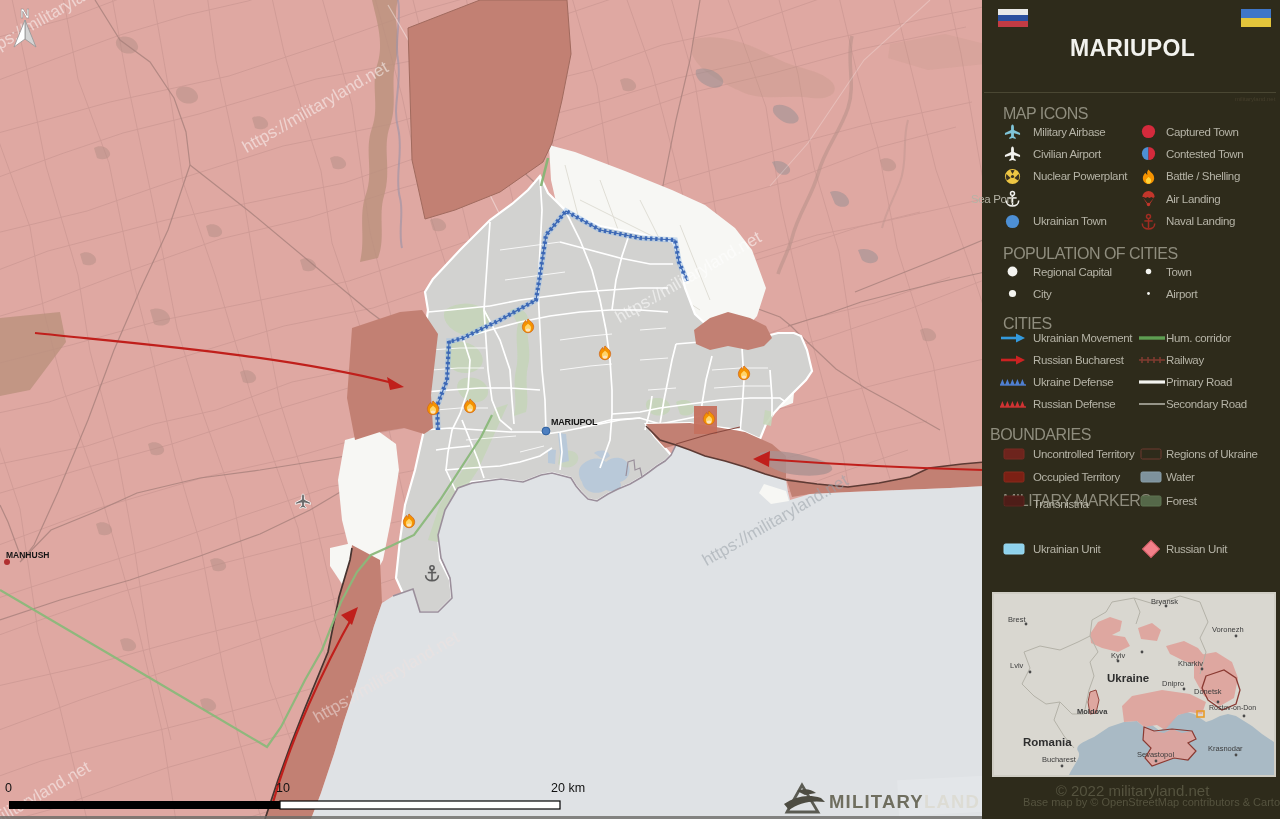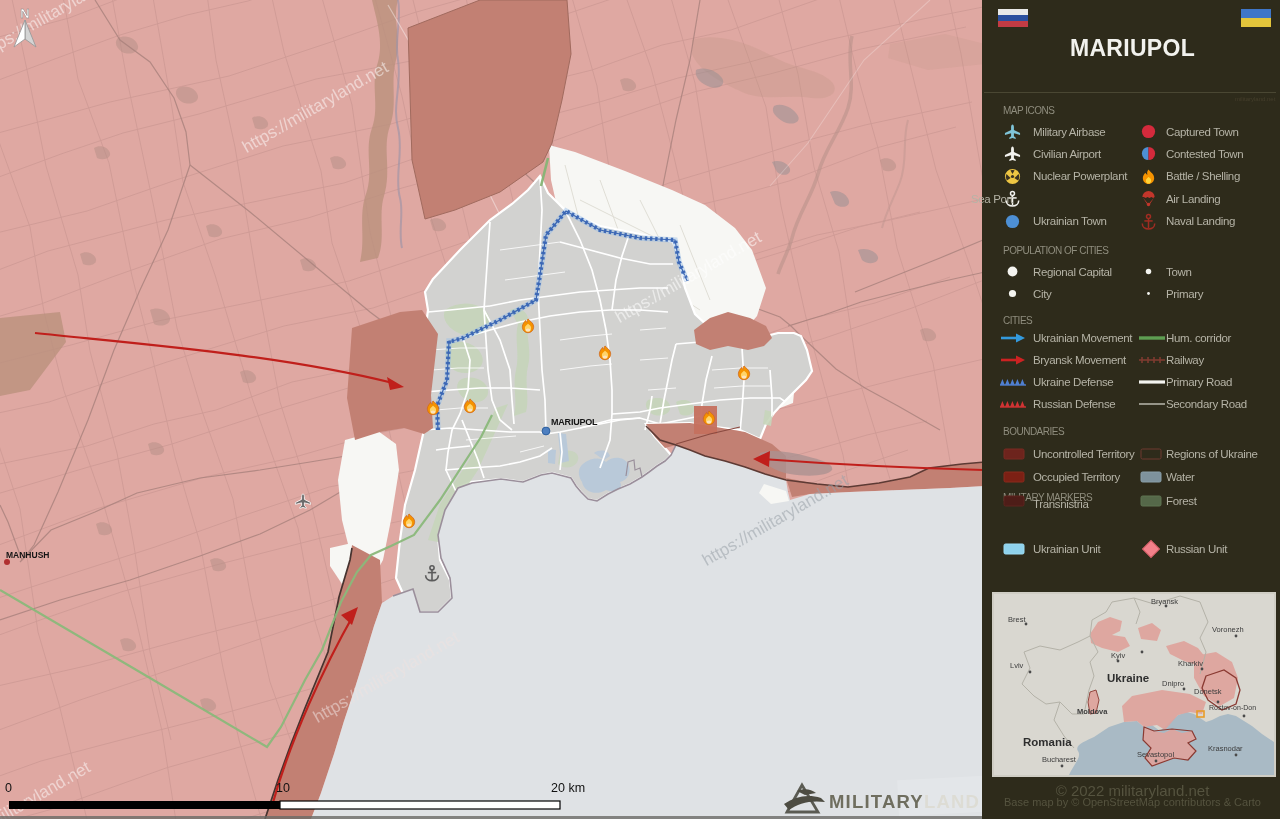--- a/index.html
+++ b/index.html
@@ -1,20 +1,20 @@
 <!DOCTYPE html>
 <html><head><meta charset="utf-8">
 <style>
 html,body{margin:0;padding:0;background:#2e2b1b;}
 #wrap{position:relative;width:1280px;height:819px;overflow:hidden;font-family:"Liberation Sans",sans-serif;}
 #mapbox{position:absolute;left:0;top:0;width:985px;height:819px;}
 #side{position:absolute;left:982px;top:0;width:298px;height:819px;background:#2e2b1b;}
 .li{position:absolute;width:26px;height:20px;display:flex;align-items:center;justify-content:center;transform:translateY(-50%);}
 .lt{position:absolute;font-size:11.5px;letter-spacing:-0.35px;color:#b5b3a6;transform:translateY(-50%);white-space:nowrap;}
-.hdr{position:absolute;font-size:10px;color:#8f8d7e;letter-spacing:-0.5px;}
+.hdr{position:absolute;font-size:16px;color:#8f8d7e;letter-spacing:-0.5px;}
 </style></head>
 <body>
 <div id="wrap">
 <div id="mapbox"><svg id="map" width="985" height="819" viewBox="0 0 985 819" xmlns="http://www.w3.org/2000/svg">
         <defs>
 <g id="fire" transform="scale(0.93)">
 <path d="M0,-7.6 C2.4,-4.8 5.6,-3.6 6,0.2 C6.4,4.2 3.6,7.2 0,7.2 C-3.6,7.2 -6.4,4.2 -6,0.2 C-5.7,-2.5 -3.9,-4 -2.7,-5.9 C-1.9,-4.4 -1.1,-3.9 -0.5,-4.2 C-1.3,-5.5 -0.9,-6.5 0,-7.6 Z" fill="#f59300" stroke="#d2691e" stroke-width="0.9"></path>
 <path d="M0,-2.4 C1.7,-1 3.4,0 3.4,2.2 C3.4,4.6 1.8,6.2 0,6.2 C-1.8,6.2 -3.4,4.6 -3.4,2.2 C-3.4,0.2 -1.5,-1 0,-2.4 Z" fill="#ffd469"></path>
 <ellipse cx="0" cy="4.3" rx="2.6" ry="1.7" fill="#fce3c0"></ellipse>
 </g>
@@ -298,21 +298,21 @@
   <svg width="30" height="18" style="position:absolute;left:259px;top:9px">
         <rect width="30" height="9" fill="#3f76c8"></rect>
         <rect y="9" width="30" height="9" fill="#e3c53b"></rect>
       </svg>
   <div style="position:absolute;left:3px;top:35px;width:295px;text-align:center;font-size:23px;font-weight:bold;color:#f2f2ee;letter-spacing:0.3px;">MARIUPOL</div>
   <div style="position:absolute;left:2px;top:92px;width:292px;height:1px;background:#4a4733;"></div>
   <div style="position:absolute;left:253px;top:96px;font-size:6px;color:#453f2c;">militaryland.net</div>
   <div class="hdr" style="left:21px;top:105px;">MAP ICONS</div>
   <div class="hdr" style="left:21px;top:245px;">POPULATION OF CITIES</div>
   <div class="hdr" style="left:21px;top:315px;">CITIES</div>
-  <div class="hdr" style="left:21px;top:426px;">BOUNDARIES</div>
+  <div class="hdr" style="left:8px;top:426px;">BOUNDARIES</div>
   <div class="hdr" style="left:21px;top:492px;">MILITARY MARKERS</div>
 </div>
 <div class="li" style="left:999px;top:131.5px">
       <svg width="17" height="17" viewBox="-9 -9 18 18">
         <path d="M0,-7.5 C0.9,-7.5 1.5,-6.2 1.5,-4.7 L1.5,-1.7 L8,1.7 L8,3.6 L1.5,1.9 L1.5,4.9 L3.4,6.6 L3.4,7.9 L0,6.8 L-3.4,7.9 L-3.4,6.6 L-1.5,4.9 L-1.5,1.9 L-8,3.6 L-8,1.7 L-1.5,-1.7 L-1.5,-4.7 C-1.5,-6.2 -0.9,-7.5 0,-7.5 Z" fill="#7fc4d8"></path>
       </svg>
     </div>
     <div class="lt" style="left:1033px;top:131.5px">Military Airbase</div>
 <div class="li" style="left:1135px;top:131.5px">
       <svg width="17" height="17" viewBox="-9 -9 18 18">
@@ -407,41 +407,41 @@
       <svg width="17" height="17" viewBox="-9 -9 18 18">
         <circle r="3.8" fill="#f4f4f0"></circle>
       </svg>
     </div>
     <div class="lt" style="left:1033px;top:293.9px">City</div>
 <div class="li" style="left:1135px;top:293.9px">
       <svg width="17" height="17" viewBox="-9 -9 18 18">
         <circle r="1.5" fill="#f4f4f0"></circle>
       </svg>
     </div>
-    <div class="lt" style="left:1166px;top:293.9px">Primary</div>
+    <div class="lt" style="left:1166px;top:293.9px">Airport</div>
 <div class="li" style="left:1000px;top:337.5px">
       <svg width="26" height="12" viewBox="0 0 26 12">
         <line x1="1" y1="6" x2="17" y2="6" stroke="#3399dd" stroke-width="2.6"></line>
         <path d="M16,1.5 L25,6 L16,10.5 Z" fill="#3399dd"></path>
       </svg>
     </div>
     <div class="lt" style="left:1033px;top:337.5px">Ukrainian Movement</div>
 <div class="li" style="left:1139px;top:337.5px">
       <svg width="26" height="12" viewBox="0 0 26 12">
         <line x1="0" y1="6" x2="26" y2="6" stroke="#5e9e52" stroke-width="3.4"></line>
       </svg>
     </div>
     <div class="lt" style="left:1166px;top:337.5px">Hum. corridor</div>
 <div class="li" style="left:1000px;top:359.8px">
       <svg width="26" height="12" viewBox="0 0 26 12">
         <line x1="1" y1="6" x2="17" y2="6" stroke="#cc2222" stroke-width="2.6"></line>
         <path d="M16,1.5 L25,6 L16,10.5 Z" fill="#cc2222"></path>
       </svg>
     </div>
-    <div class="lt" style="left:1033px;top:359.8px">Bryansk Movement</div>
+    <div class="lt" style="left:1033px;top:359.8px">Russian Bucharest</div>
 <div class="li" style="left:1139px;top:359.8px">
       <svg width="26" height="12" viewBox="0 0 26 12">
         <line x1="0" y1="6" x2="26" y2="6" stroke="#7e3b30" stroke-width="1.6"></line>
         <line x1="3" y1="3" x2="3" y2="9" stroke="#7e3b30" stroke-width="1.6"></line>
         <line x1="9" y1="3" x2="9" y2="9" stroke="#7e3b30" stroke-width="1.6"></line>
         <line x1="15" y1="3" x2="15" y2="9" stroke="#7e3b30" stroke-width="1.6"></line>
         <line x1="21" y1="3" x2="21" y2="9" stroke="#7e3b30" stroke-width="1.6"></line>
       </svg>
     </div>
     <div class="lt" style="left:1166px;top:359.8px">Railway</div>
@@ -574,13 +574,13 @@
         <circle cx="208" cy="75" r="1.4" fill="#4a4a4a"></circle>
         <circle cx="190" cy="95" r="1.4" fill="#4a4a4a"></circle>
         <circle cx="224" cy="108" r="1.4" fill="#4a4a4a"></circle>
         <circle cx="250" cy="122" r="1.4" fill="#4a4a4a"></circle>
         <circle cx="68" cy="172" r="1.4" fill="#4a4a4a"></circle>
         <circle cx="162" cy="167" r="1.4" fill="#4a4a4a"></circle>
         <circle cx="242" cy="161" r="1.4" fill="#4a4a4a"></circle>
         <circle cx="148" cy="58" r="1.4" fill="#4a4a4a"></circle>
       </svg></div>
 <div style="position:absolute;left:985px;top:782px;width:295px;text-align:center;font-size:15px;color:#55533f;">© 2022 militaryland.net</div>
-<div style="position:absolute;left:985px;top:796px;width:295px;text-align:center;font-size:11px;color:#55533f;">Base map by © OpenStreetMap contributors &amp; Carto</div>
+<div style="position:absolute;left:985px;top:796px;width:295px;text-align:right;font-size:11px;color:#55533f;">Base map by © OpenStreetMap contributors &amp; Carto</div>
 </div>
 </body></html>

